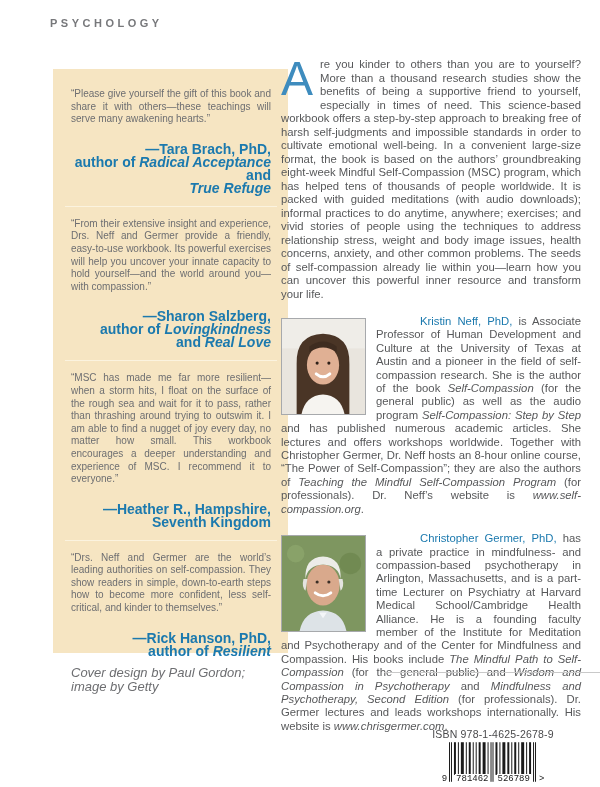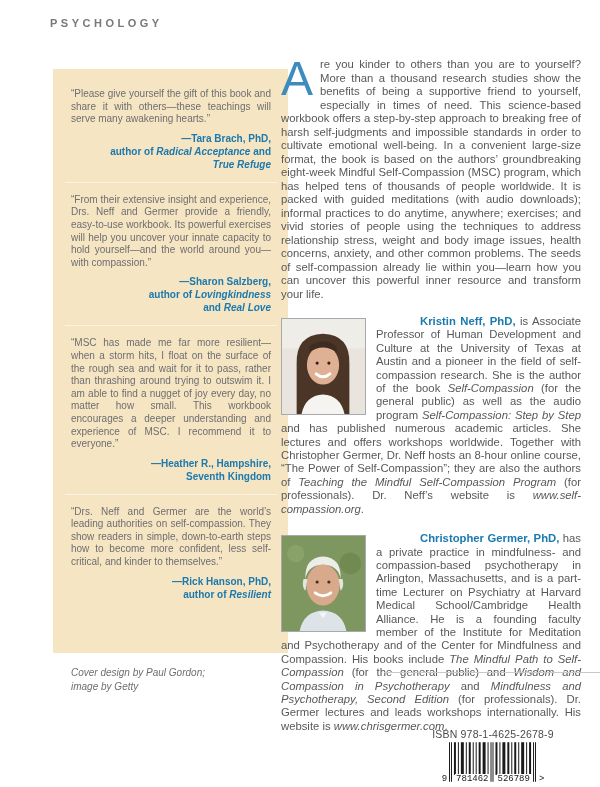--- a/index.html
+++ b/index.html
@@ -7,43 +7,43 @@
   body { font-family:"Liberation Sans", sans-serif; }
   .page { position:relative; width:600px; height:787px; background:#fff; overflow:hidden; }
 
   .category-label { position:absolute; left:50px; top:17px; font-size:11px; letter-spacing:3.5px;
     color:#77787B; font-weight:bold; }
 
   
   .quote-panel { position:absolute; left:53px; top:69px; width:235px; height:584px;
     background:#F6E5C2; padding:19px 17px 18px 18px; }
   .quote { color:#6D6E71; font-size:10px; line-height:12.6px; text-align:justify; }
-  .attribution { color:#1B79AE; font-size:10px; line-height:13px; font-weight:bold;
-    text-align:right; margin-top:6px; }
+  .attribution { color:#1B79AE; font-size:14px; line-height:13px; font-weight:bold;
+    text-align:right; margin-top:17px; }
   .run-i { font-style:italic; }
   .divider { border:none; border-top:1px solid #FBF3DF; margin:11px -6px 11px -6px; }
 
   
-  .credits { position:absolute; left:71px; top:666px; font-size:10px; line-height:13.5px;
+  .credits { position:absolute; left:71px; top:666px; font-size:13px; line-height:13.5px;
     font-style:italic; color:#6D6E71; }
   .publisher { position:absolute; left:71px; top:700px; font-size:11px; line-height:13px; color:#6D6E71; }
   .publisher-name { color:#1B79AE; font-weight:bold; font-size:12.5px; margin-bottom:2px; }
 
   
   .right-col { position:absolute; left:281px; top:58px; width:300px; }
   .main-desc { color:#57585A; font-size:11.3px; line-height:13.5px; text-align:justify; }
   .dropcap { float:left; font-size:48px; line-height:40px; color:#3E8CBE; font-weight:400;
     margin:1px 7px 0 0; }
 
   .author-bio { margin-top:14px; color:#57585A; font-size:11.3px; line-height:13.4px; text-align:justify; }
   .author-bio::after { content:""; display:block; clear:both; }
   .author-photo { float:left; width:85px; height:97px; margin:3px 10px 3px 0;
     border:1px solid #A7A9AC; }
   .author-photo svg { display:block; width:100%; height:100%; }
-  .author-name { color:#1B79AE; font-weight:bold;padding-left:44px; }
+  .author-name { color:#1B79AE; font-weight:normal;padding-left:44px; }
 
   
   .isbn-rule { position:absolute; left:384px; top:672px; width:216px; height:1px; background:#C9C9C9; }
   .isbn-block { position:absolute; left:398px; top:728px; width:190px; text-align:center; }
   .isbn-label { font-size:10.5px; color:#4A4A4C; letter-spacing:0.2px; }
   .barcode { margin:2px auto 0 auto; width:88px; }
   .barcode svg { display:block; }
   .barcode-digits { display:flex; justify-content:center; gap:7px; margin-top:-8px;
     font-family:"Liberation Mono", monospace; font-size:9px; color:#1A1A1A; }
   .barcode-digits span { background:#fff; padding:0 1px; }

